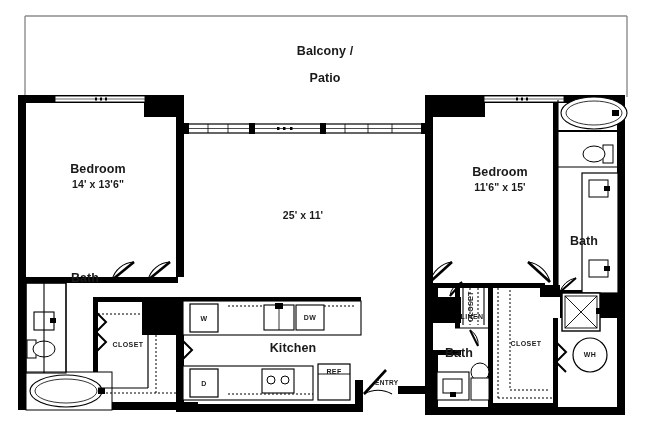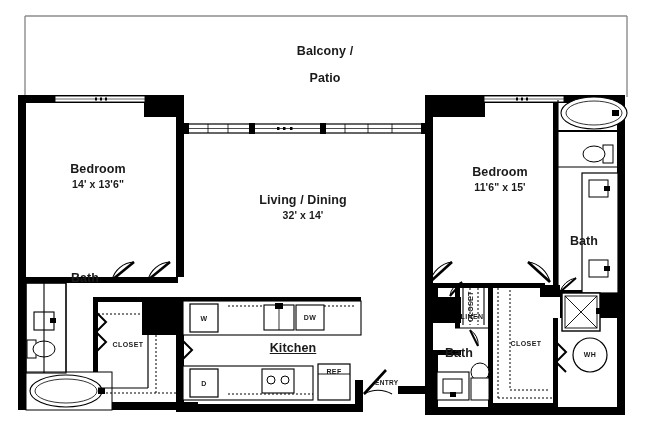--- a/index.html
+++ b/index.html
@@ -285,33 +285,32 @@
       <line x1="558" y1="167" x2="620" y2="167"></line>
     </g>
   </svg>
 
   <div class="lbl room-name ctr" style="left:325px; top:44px;">Balcony /</div>
   <div class="lbl room-name ctr" style="left:325px; top:71px;">Patio</div>
 
   <div class="lbl room-name ctr" style="left:98px; top:162px;">Bedroom</div>
   <div class="lbl room-dim ctr" style="left:98px; top:178px;">14' x 13'6"</div>
 
-  <div class="lbl room-name ctr" style="left:303px; top:193px;">Living / Dining</div>
-  <div class="lbl room-dim ctr" style="left:303px; top:209px;">32' x 14'</div>
+  <div class="lbl room-dim ctr" style="left:303px; top:209px;">25' x 11'</div>
 
   <div class="lbl room-name ctr" style="left:500px; top:165px;">Bedroom</div>
   <div class="lbl room-dim ctr" style="left:500px; top:181px;">11'6" x 15'</div>
 
   <div class="lbl room-name ctr" style="left:85px; top:271px;">Bath</div>
 
   <div class="lbl room-name ctr" style="left:584px; top:234px;">Bath</div>
 
   <div class="lbl room-name ctr" style="left:459px; top:346px;">Bath</div>
 
-  <div class="lbl room-name ctr" style="left:293px; top:341px;text-decoration:underline;">Kitchen</div>
+  <div class="lbl room-name ctr" style="left:293px; top:341px;">Kitchen</div>
 
   <div class="lbl tiny ctr" style="left:128px; top:341px;">CLOSET</div>
 
   <div class="lbl tiny ctr" style="left:526px; top:340px;">CLOSET</div>
 
   <div class="lbl tiny vert" style="left:467px; top:322px;">CLOSET</div>
 
   <div class="lbl tiny ctr" style="left:472px; top:313px;">LINEN</div>
 
   <div class="lbl tiny-reg" style="left:375px; top:379px;">ENTRY</div>

